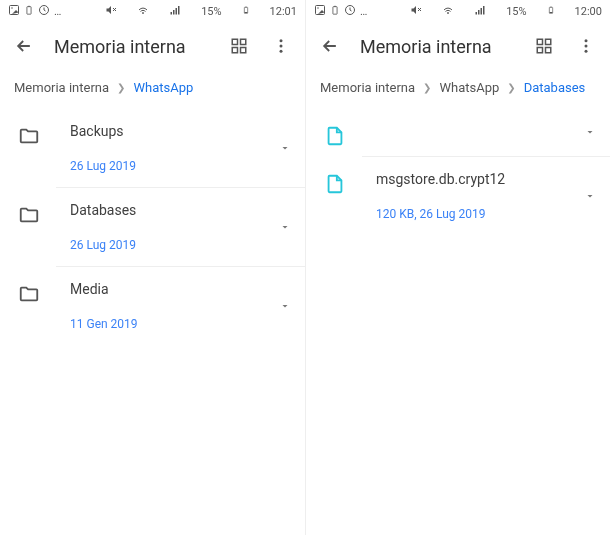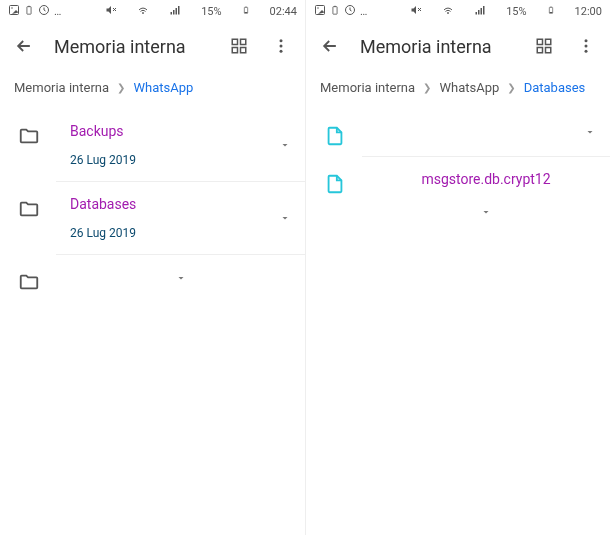--- a/index.html
+++ b/index.html
@@ -67,39 +67,39 @@
   .list { padding: 0 0 0 0; }
   .row {
     display: flex;
     align-items: center;
     padding: 14px 14px 14px 14px;
     gap: 16px;
     border-bottom: 1px solid #eee;
     margin-left: 56px;
     position: relative;
   }
-  .row:last-child { border-bottom: none; flex-direction: column; }
+  .row:last-child { border-bottom: none; }
   .row-icon {
     position: absolute;
     left: -38px;
     top: 16px;
     width: 22px;
     height: 22px;
     color: #555;
   }
   .row-icon.file { color: #26c6da; }
   .row-text { flex: 1; min-width: 0; }
   .row-name {
     font-size: 14px;
-    color: #a21caf;
+    color: #404040;
     white-space: nowrap;
     overflow: hidden;
     text-overflow: ellipsis;
   }
-  .row-sub { font-size: 12px; color: #0c4a6e; margin-top: 14px; }
+  .row-sub { font-size: 12px; color: #3b82f6; margin-top: 20px; }
   .row-chevron { color: #777; }
 </style>
 </head>
 <body>
 
 <div class="panel">
   <div class="status-bar">
     <div class="status-left">
       <span><svg width="12" height="12" viewBox="0 0 24 24" fill="currentColor">
             <rect x="3" y="3" width="18" height="18" rx="2" fill="none" stroke="currentColor" stroke-width="2"></rect>
@@ -132,21 +132,21 @@
             <rect x="8" y="12" width="3" height="9"></rect>
             <rect x="13" y="8" width="3" height="13"></rect>
             <rect x="18" y="4" width="3" height="17"></rect>
           </svg></span>
       <span>15%</span>
       <span><svg width="8" height="12" viewBox="0 0 24 24" fill="currentColor">
             <rect x="7" y="4" width="10" height="18" rx="1" fill="none" stroke="currentColor" stroke-width="2"></rect>
             <rect x="8" y="18" width="8" height="3"></rect>
             <rect x="10" y="2" width="4" height="2"></rect>
           </svg></span>
-      <span>02:44</span>
+      <span>12:01</span>
     </div>
   </div>
   <div class="app-bar">
     <span class="icon-btn">
       <svg width="20" height="20" viewBox="0 0 24 24" fill="none" stroke="currentColor" stroke-width="2.2">
           <path d="M19 12H5M11 18l-6-6 6-6"></path>
         </svg>
     </span>
     <span class="app-title">Memoria interna</span>
     <span class="icon-btn">
@@ -192,20 +192,24 @@
         <div class="row-sub">26 Lug 2019</div>
       </div>
       <span class="row-chevron"><svg width="12" height="12" viewBox="0 0 24 24" fill="currentColor">
             <path d="M7 10l5 5 5-5z"></path>
           </svg></span>
     </div>
     <div class="row">
       <span class="row-icon"><svg width="22" height="22" viewBox="0 0 24 24" fill="none" stroke="currentColor" stroke-width="2">
             <path d="M3 6a1 1 0 011-1h5l2 2h9a1 1 0 011 1v10a1 1 0 01-1 1H4a1 1 0 01-1-1V6z"></path>
           </svg></span>
+      <div class="row-text">
+        <div class="row-name">Media</div>
+        <div class="row-sub">11 Gen 2019</div>
+      </div>
       <span class="row-chevron"><svg width="12" height="12" viewBox="0 0 24 24" fill="currentColor">
             <path d="M7 10l5 5 5-5z"></path>
           </svg></span>
     </div>
   </div>
 </div>
 
 <div class="panel">
   <div class="status-bar">
     <div class="status-left">
@@ -292,19 +296,20 @@
             <path d="M7 10l5 5 5-5z"></path>
           </svg></span>
     </div>
     <div class="row">
       <span class="row-icon file"><svg width="22" height="22" viewBox="0 0 24 24" fill="none" stroke="currentColor" stroke-width="2">
             <path d="M14 3H6a1 1 0 00-1 1v16a1 1 0 001 1h12a1 1 0 001-1V8l-5-5z"></path>
             <path d="M14 3v5h5"></path>
           </svg></span>
       <div class="row-text">
         <div class="row-name">msgstore.db.crypt12</div>
+        <div class="row-sub">120 KB, 26 Lug 2019</div>
       </div>
       <span class="row-chevron"><svg width="12" height="12" viewBox="0 0 24 24" fill="currentColor">
             <path d="M7 10l5 5 5-5z"></path>
           </svg></span>
     </div>
   </div>
 </div>
 
 </body></html>

